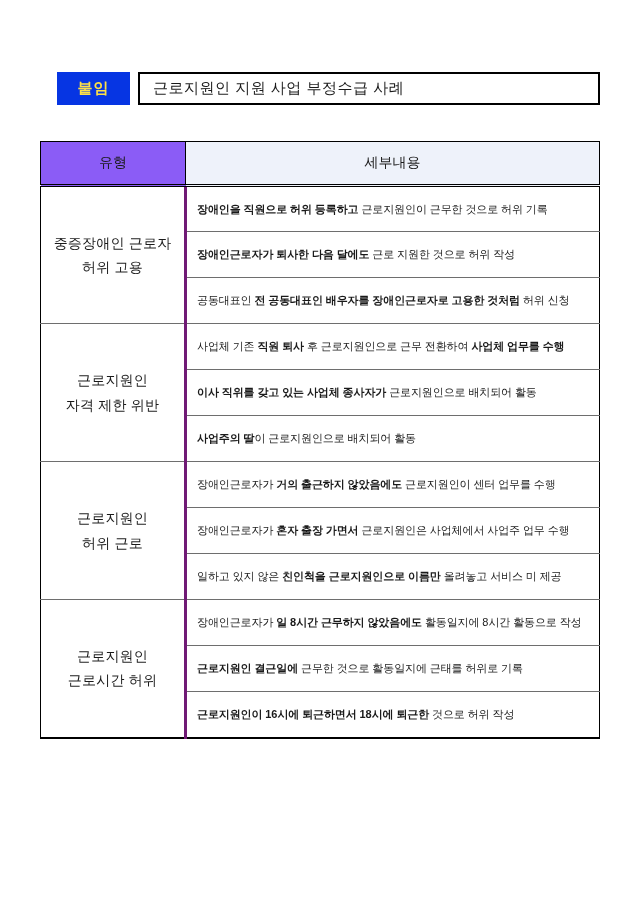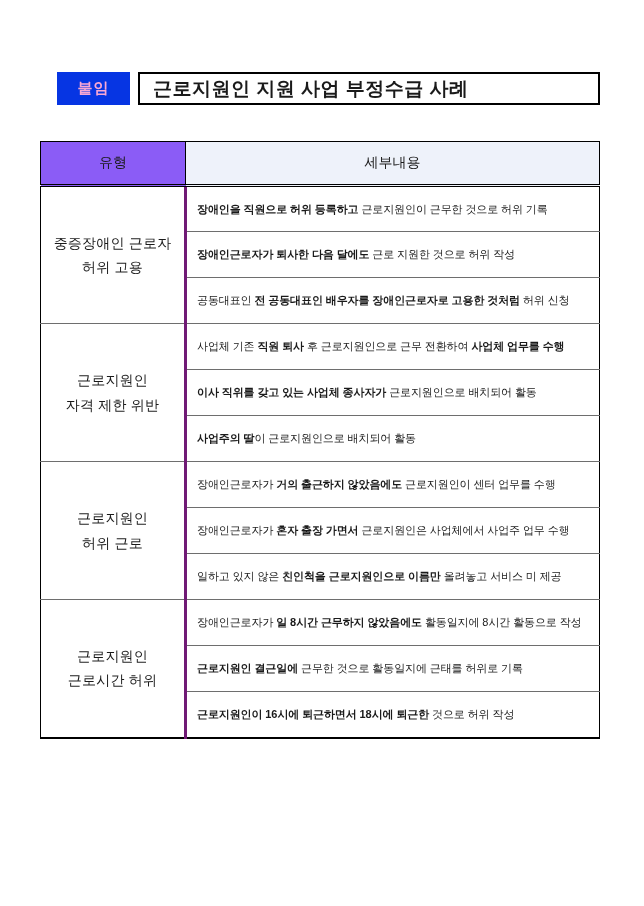--- a/index.html
+++ b/index.html
@@ -31,22 +31,22 @@
   }
   .title-box {
     flex: 1;
     margin-left: 8px;
     border: 2px solid #000000;
     display: flex;
     align-items: center;
     padding-left: 13px;
   }
   .title-box h1 {
-    font-size: 19px;
-    font-weight: bold;
+    font-size: 15px;
+    font-weight: normal;
     letter-spacing: 0.5px;
   }
   table.cases {
     width: 560px;
     margin-top: 36px;
     border-collapse: collapse;
     border-top: 1.5px solid #000000;
     border-left: 1px solid #000000;
     border-right: 1px solid #000000;
     border-bottom: 2.5px solid #000000;
@@ -82,21 +82,21 @@
     border-top: 1px solid #6e6e6e;
     letter-spacing: -0.1px;
   }
   td.detail .b { font-weight: bold; }
 </style>
 </head>
 <body>
 
 <div class="page">
   <div class="doc-header">
-    <div class="badge" style="background: rgb(6, 53, 227); color: #f9a8d4;">붙임</div>
+    <div class="badge" style="background: rgb(6, 53, 227); color: #fde047;">붙임</div>
     <div class="title-box">
       <h1>근로지원인 지원 사업 부정수급 사례</h1>
     </div>
   </div>
 
   <table class="cases">
     <thead>
       <tr>
         <th class="col-type" style="background: #8b5cf6;">유형</th>
         <th class="col-detail" style="background: rgb(238, 242, 250);">세부내용</th>

